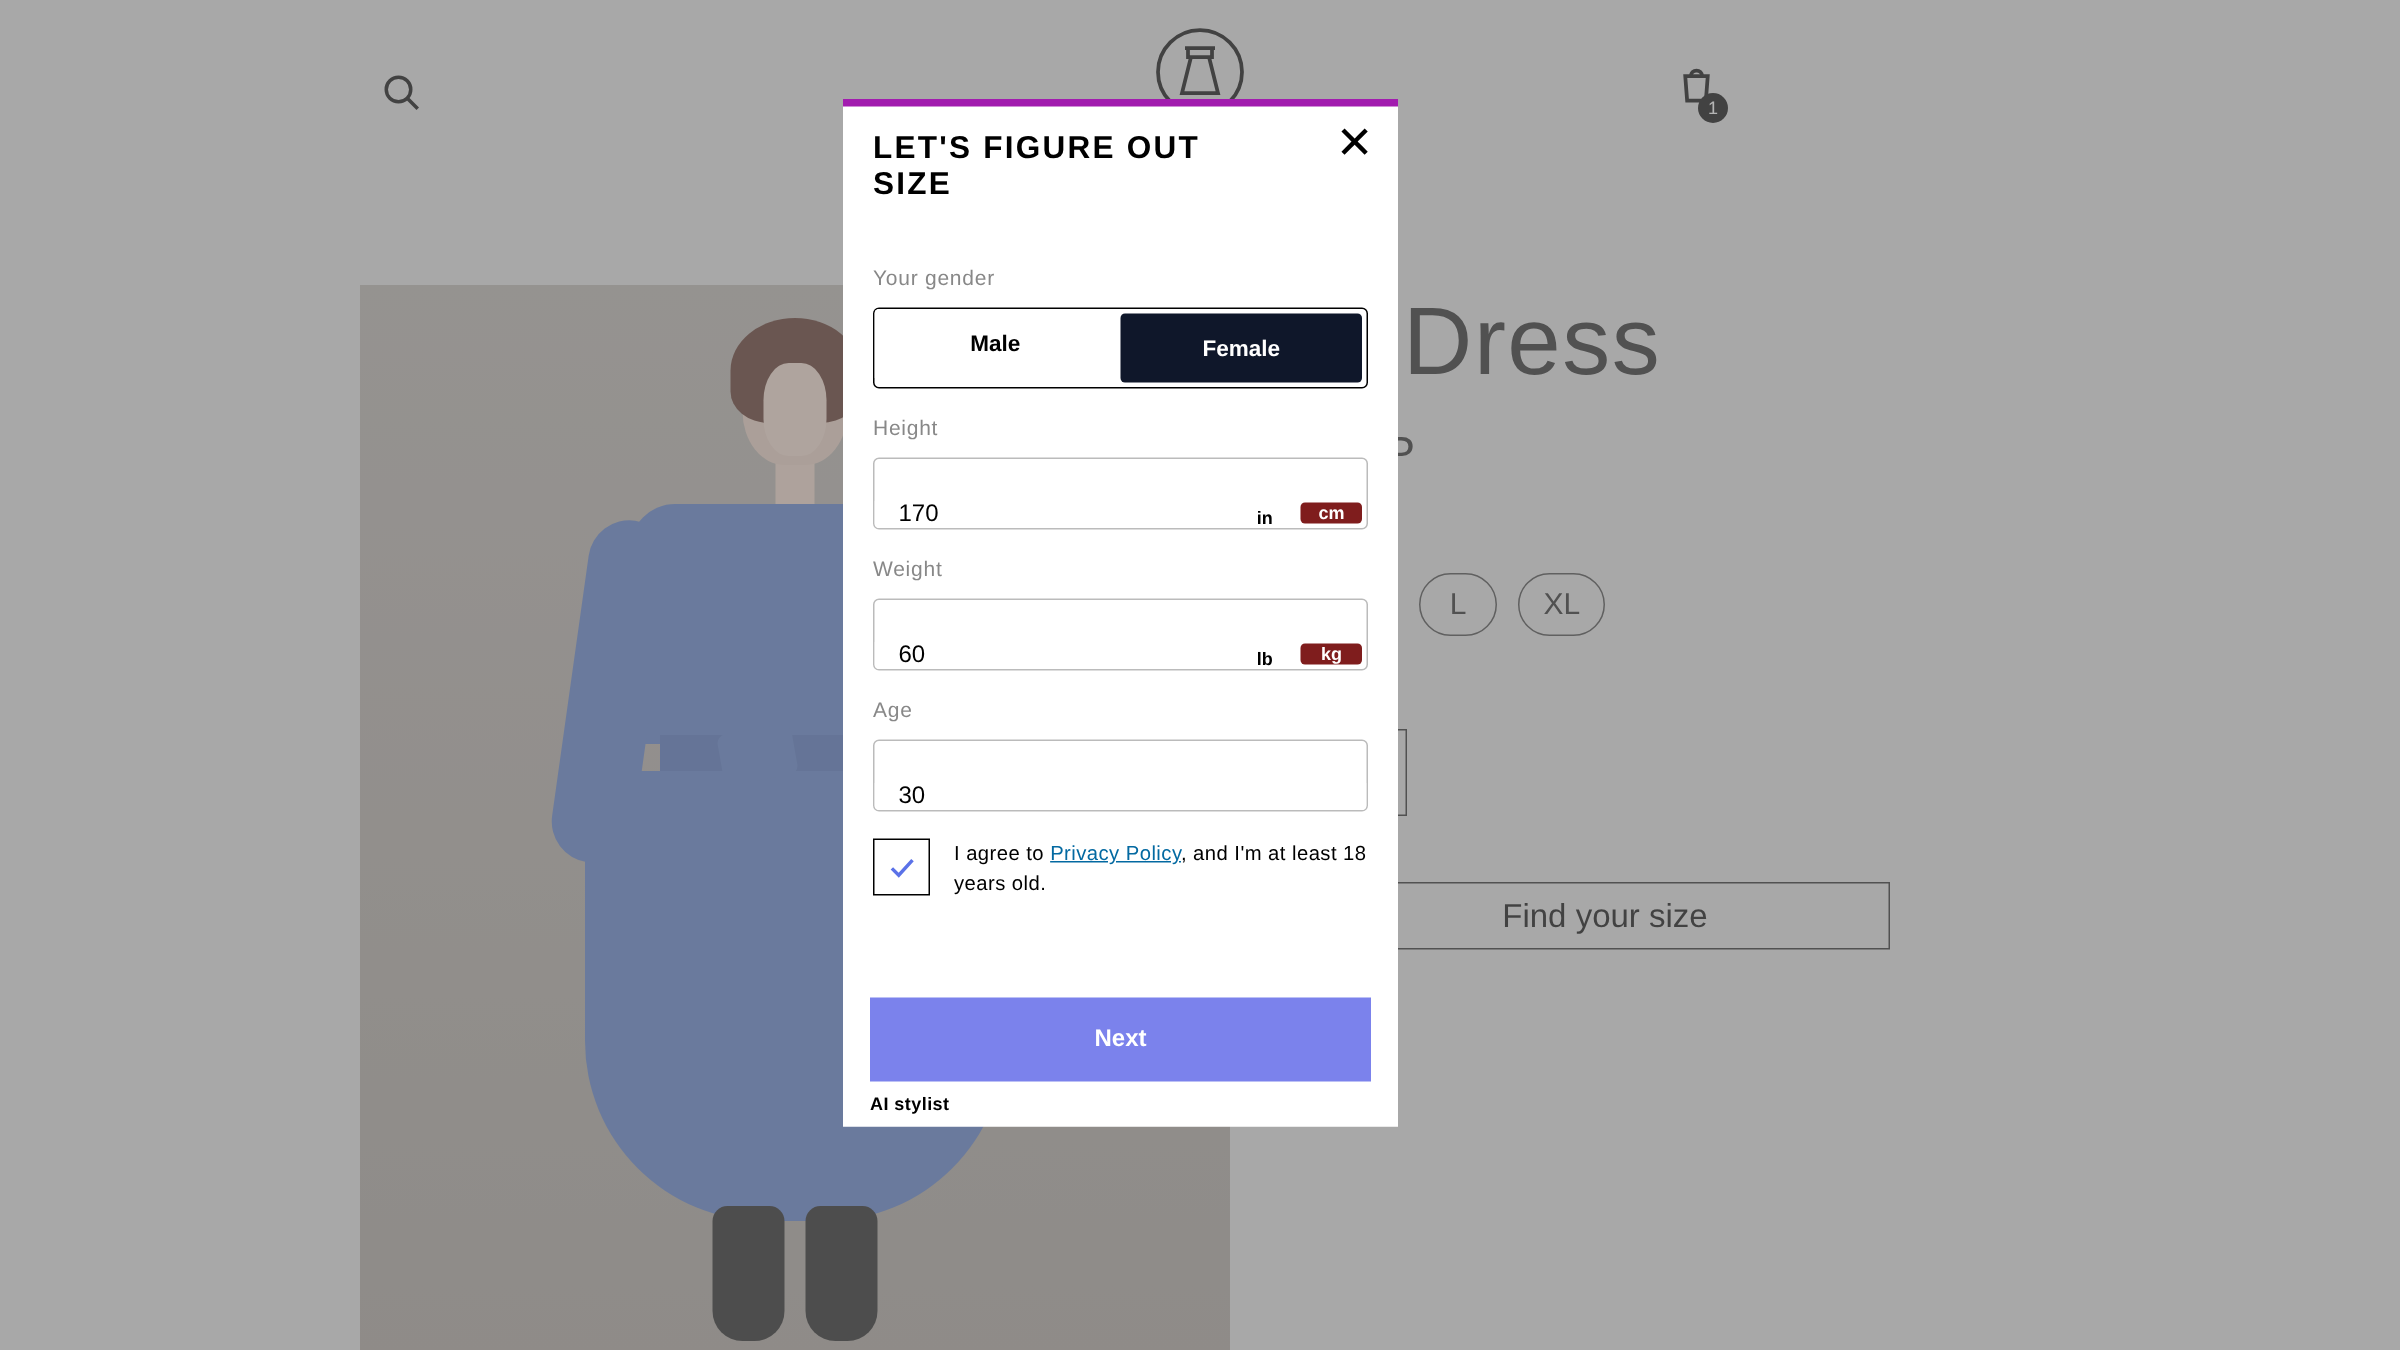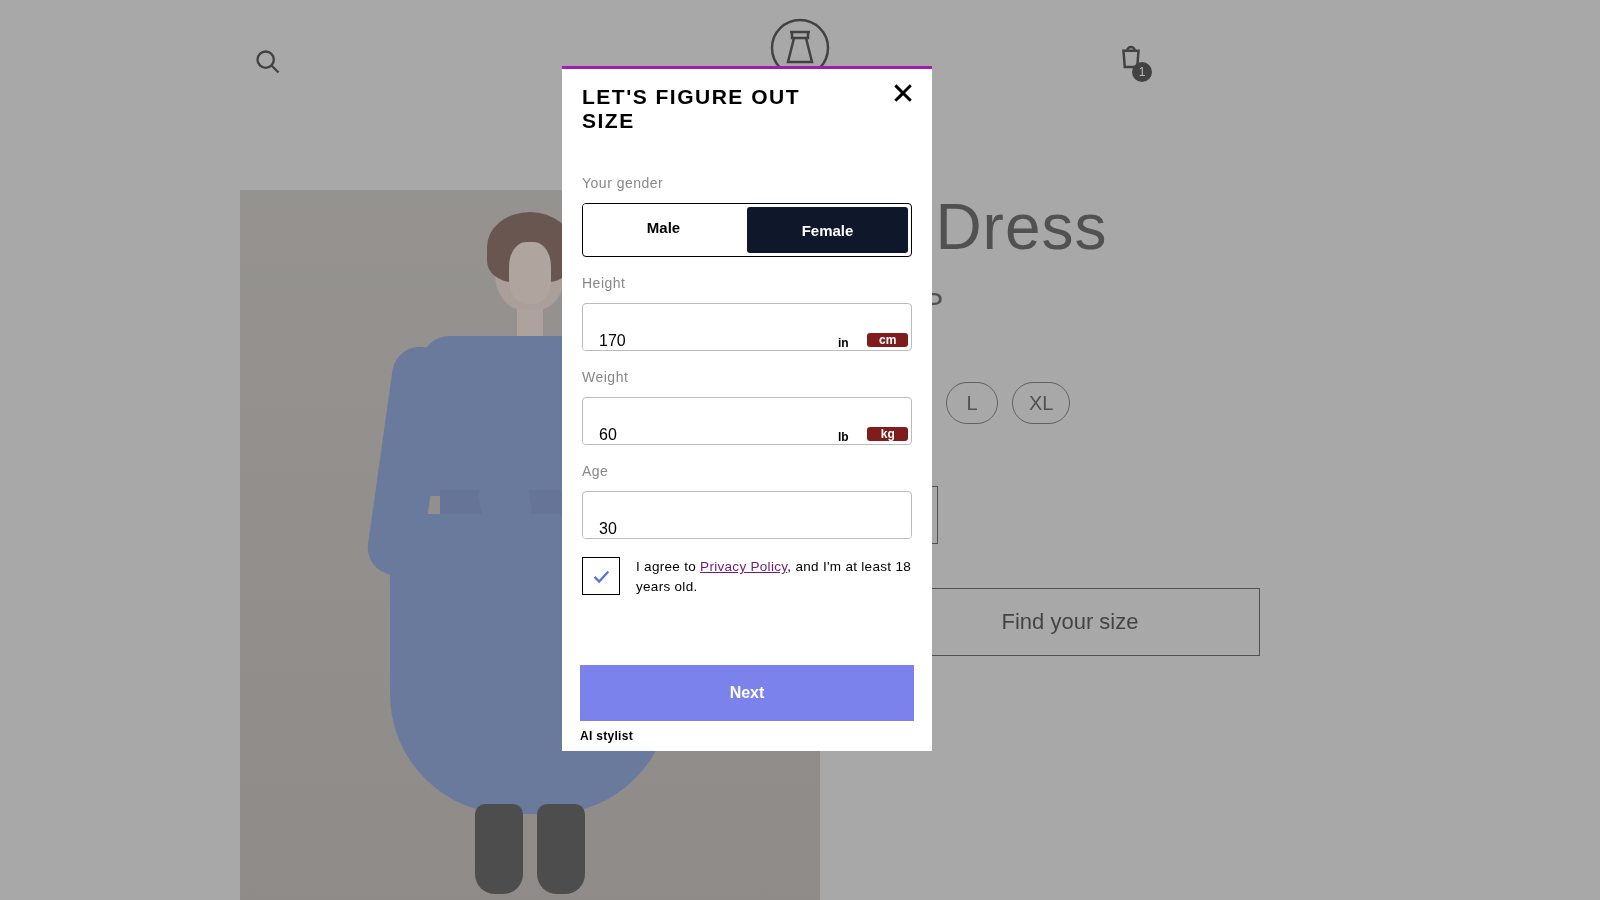--- a/index.html
+++ b/index.html
@@ -31,27 +31,27 @@
   .boots { display: flex; justify-content: center; gap: 14px; margin-top: -10px; }
   .boot { width: 48px; height: 90px; background: #1a1a1a; border-radius: 10px 10px 20px 20px; }
 
   .product-info { position: absolute; left: 640px; top: 0; }
   .product-title { font-size: 64px; font-weight: 400; color: #222; letter-spacing: 1px; }
   .price { font-size: 30px; color: #222; margin-top: 22px; }
   .sizes { display: flex; gap: 14px; margin-top: 62px; }
   .size-pill { min-width: 52px; height: 42px; padding: 0 16px; border: 1px solid #444; border-radius: 22px; display: flex; align-items: center; justify-content: center; font-size: 20px; color: #222; background: transparent; }
   .qty-row { margin-top: 62px; display: flex; align-items: center; }
   .qty-btn { width: 58px; height: 58px; border: 1px solid #222; background: transparent; font-size: 22px; display: flex; align-items: center; justify-content: center; }
-  .find-size { margin-top: 44px; width: 380px; height: 68px; border: 1px solid #222; background: transparent; font-size: 22px; }
+  .find-size { margin-top: 44px; width: 380px; height: 45px; border: 1px solid #222; background: transparent; font-size: 22px; }
 
   
   .overlay { position: absolute; inset: 0; background: rgba(120,120,120,0.55); }
 
   
-  .modal { position: absolute; left: 562px; top: 66px; width: 370px; height: 685px; background: #fff; border-top: 3px solid #a21caf; }
+  .modal { position: absolute; left: 562px; top: 66px; width: 370px; height: 685px; background: #fff; border-top: 5px solid #a21caf; }
   .modal-header { padding: 16px 20px 8px 20px; position: relative; }
   .modal-title { font-weight: 800; font-size: 21px; letter-spacing: 1.5px; line-height: 1.15; max-width: 260px; }
   .close-btn { position: absolute; right: 14px; top: 10px; width: 30px; height: 30px; font-size: 30px; line-height: 26px; background: none; border: none; cursor: pointer; }
 
   .modal-scroll { position: absolute; top: 76px; bottom: 100px; left: 0; right: 0; overflow-y: scroll; padding: 24px 20px 10px 20px; }
   .modal-scroll::-webkit-scrollbar { width: 16px; }
   .modal-scroll::-webkit-scrollbar-track { background: #f0f0f0; }
   .modal-scroll::-webkit-scrollbar-thumb { background: #c0c0c0; }
   .modal-scroll::-webkit-scrollbar-button { background: #e8e8e8; height: 16px; }
 
@@ -63,21 +63,21 @@
 
   .input-row { display: flex; border: 1px solid #bbb; border-radius: 4px; overflow: hidden; margin-bottom: 18px; height: 48px; align-items: flex-end; }
   .input-row input { flex: 1; border: none; padding: 0 16px; font-size: 16px; outline: none; }
   .unit-btn { width: 46px; border: none; background: #fff; font-size: 12px; font-weight: 600; cursor: pointer; }
   .unit-btn.active { background: #7f1d1d; color: #fff; border-radius: 3px; margin: 3px; width: 44px; }
 
   .consent-row { display: flex; gap: 16px; align-items: flex-start; margin-top: 6px; }
   .checkbox { width: 38px; height: 38px; border: 1px solid #000; display: flex; align-items: center; justify-content: center; flex-shrink: 0; cursor: pointer; }
   .checkbox svg { stroke: #5b72e8; }
   .consent-text { font-size: 13.5px; line-height: 1.45; letter-spacing: 0.3px; }
-  .consent-text a { color: #701a75; }
+  .consent-text a { color: #0369a1; }
 
   .modal-footer { position: absolute; bottom: 0; left: 0; right: 0; padding: 10px 18px 8px; background: #fff; }
   .next-btn { width: 100%; height: 56px; background: #7b82ec; color: #fff; border: none; font-size: 16px; font-weight: 600; cursor: pointer; }
   .footer-brand { text-align: left; font-size: 12px; font-weight: 700; margin-top: 8px; letter-spacing: 0.3px; }
 </style>
 </head>
 <body>
 
 <div class="header">
   <div class="search-icon">

